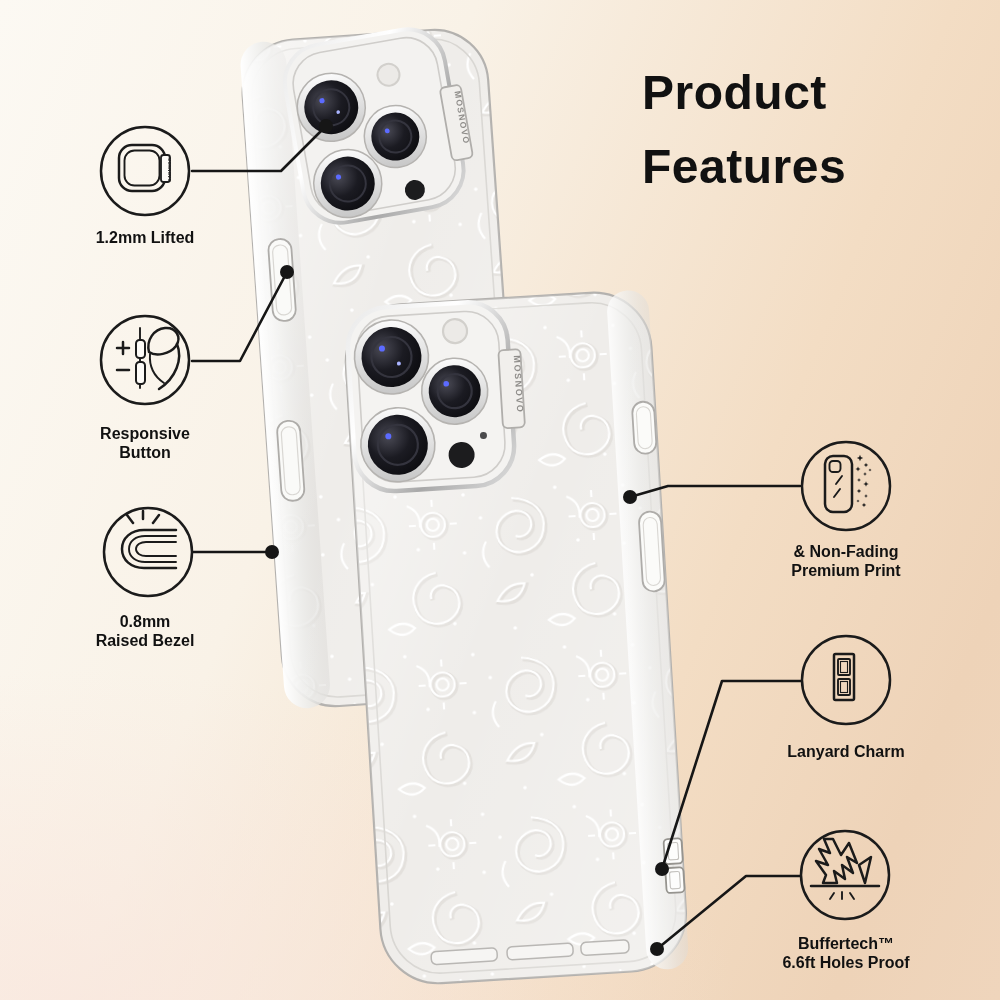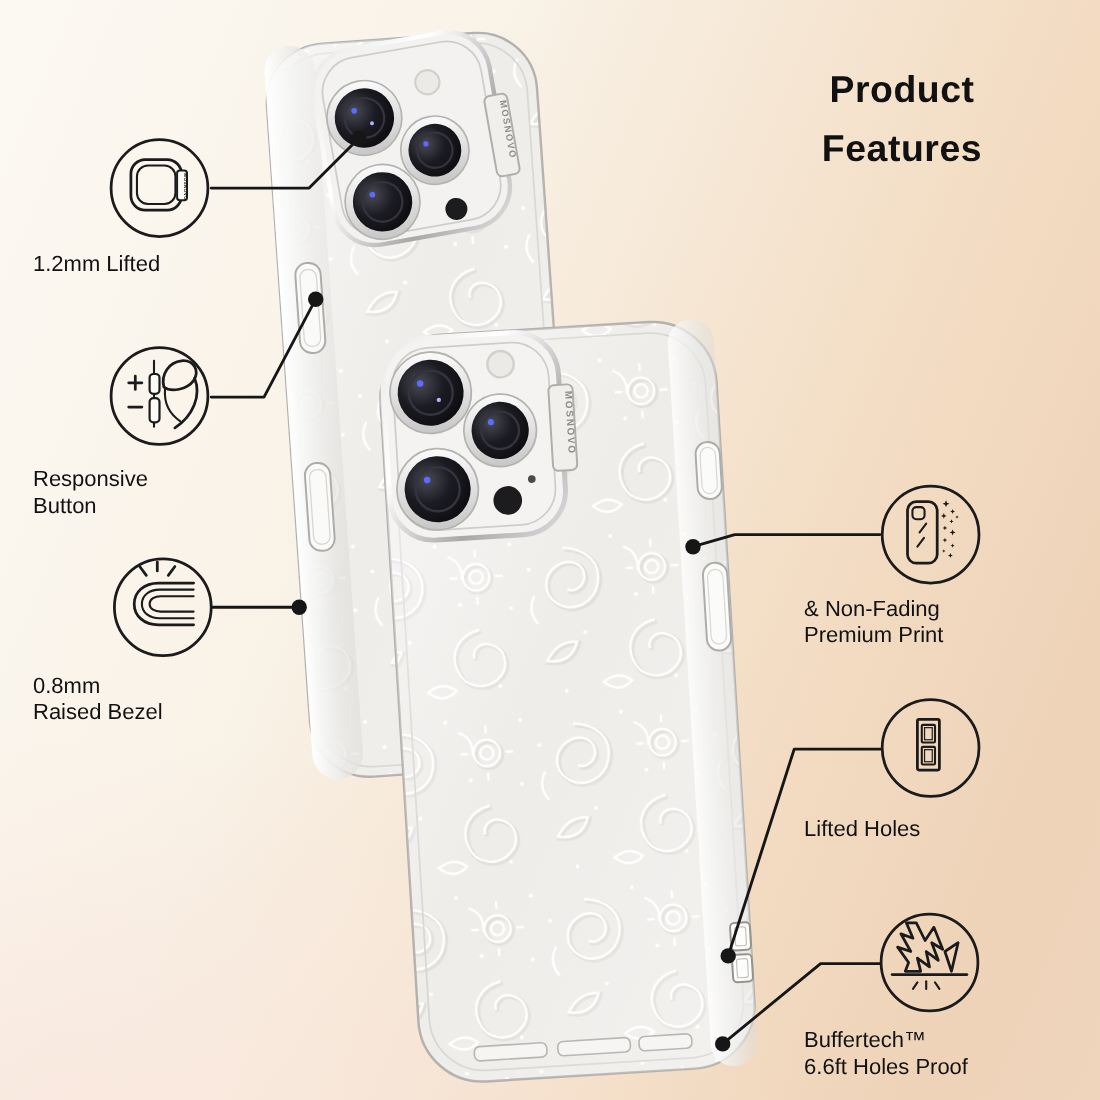--- a/index.html
+++ b/index.html
@@ -13,27 +13,27 @@
     background:
       linear-gradient(112deg, #fcf9f3 0%, #f9f2e7 34%, #f3ddc4 68%, #eed3b8 88%, #efd5bc 100%);
   }
   .stage::after{ 
     content:"";position:absolute;inset:0;pointer-events:none;
     background:radial-gradient(110% 55% at 8% 100%, rgba(249,230,221,.75) 0%, rgba(249,230,221,0) 60%);
   }
   svg.scene{position:absolute;left:0;top:0;z-index:1;}
   .title{
     position:absolute;z-index:3;left:642px;top:56px;width:356px;
-    text-align:center;font-weight:bold;font-size:34px;line-height:1.55;
+    font-weight:bold;font-size:48px;line-height:1.55;
     letter-spacing:.5px;color:#111;
   }
   .callout-icon{position:absolute;z-index:3;width:96px;height:96px;}
   .callout-label{
-    position:absolute;z-index:3;width:230px;
-    font-weight:normal;font-size:20px;line-height:1.2;color:#111;
+    position:absolute;z-index:3;width:230px;text-align:center;
+    font-weight:bold;font-size:16px;line-height:1.2;color:#111;
   }
   .ic{stroke:#1b1b1b;fill:none;stroke-width:2.5;stroke-linecap:round;stroke-linejoin:round;}
   .ic-thin{stroke:#1b1b1b;fill:none;stroke-width:1.9;stroke-linecap:round;stroke-linejoin:round;}
   .ic-fill{fill:#1b1b1b;stroke:none;}
 </style>
 </head>
 <body>
 
 <div class="stage">
 
@@ -304,21 +304,21 @@
     <svg width="96" height="96" viewBox="0 0 96 96">
       <circle cx="48" cy="48" r="44" class="ic"></circle>
       <rect x="36" y="22" width="20" height="46" rx="1.5" class="ic"></rect>
       <rect x="40" y="27" width="12" height="16" rx="1" class="ic-thin"></rect>
       <rect x="42.5" y="29.5" width="7" height="11" fill="none" stroke="#1b1b1b" stroke-width="1.1"></rect>
       <rect x="40" y="47" width="12" height="16" rx="1" class="ic-thin"></rect>
       <rect x="42.5" y="49.5" width="7" height="11" fill="none" stroke="#1b1b1b" stroke-width="1.1"></rect>
     </svg>
   </div>
   <div class="callout-label" style="left:731px;top:742px;">
-    <div>Lifted Holes</div>
+    <div>Lanyard Charm</div>
   </div>
 
   <div class="callout-icon" style="left:797px;top:827px;">
     <svg width="96" height="96" viewBox="0 0 96 96">
       <circle cx="48" cy="48" r="44" class="ic"></circle>
       <path d="M14,59 H82" class="ic"></path>
       <path d="M27,12 L33,26 L22,22 L31,38 L19,34 L29,48 L26,56 L40,56 L37,44 L48,52 L45,38 L56,46 L50,30 L60,36 L52,16 L44,28 L36,12 Z" class="ic" stroke-width="2.2"></path>
       <path d="M62,38 L74,30 L68,56 Z" class="ic" stroke-width="2.2"></path>
       <path d="M37,66 L33,72" class="ic-thin"></path>
       <path d="M45,65 V72" class="ic-thin"></path>

